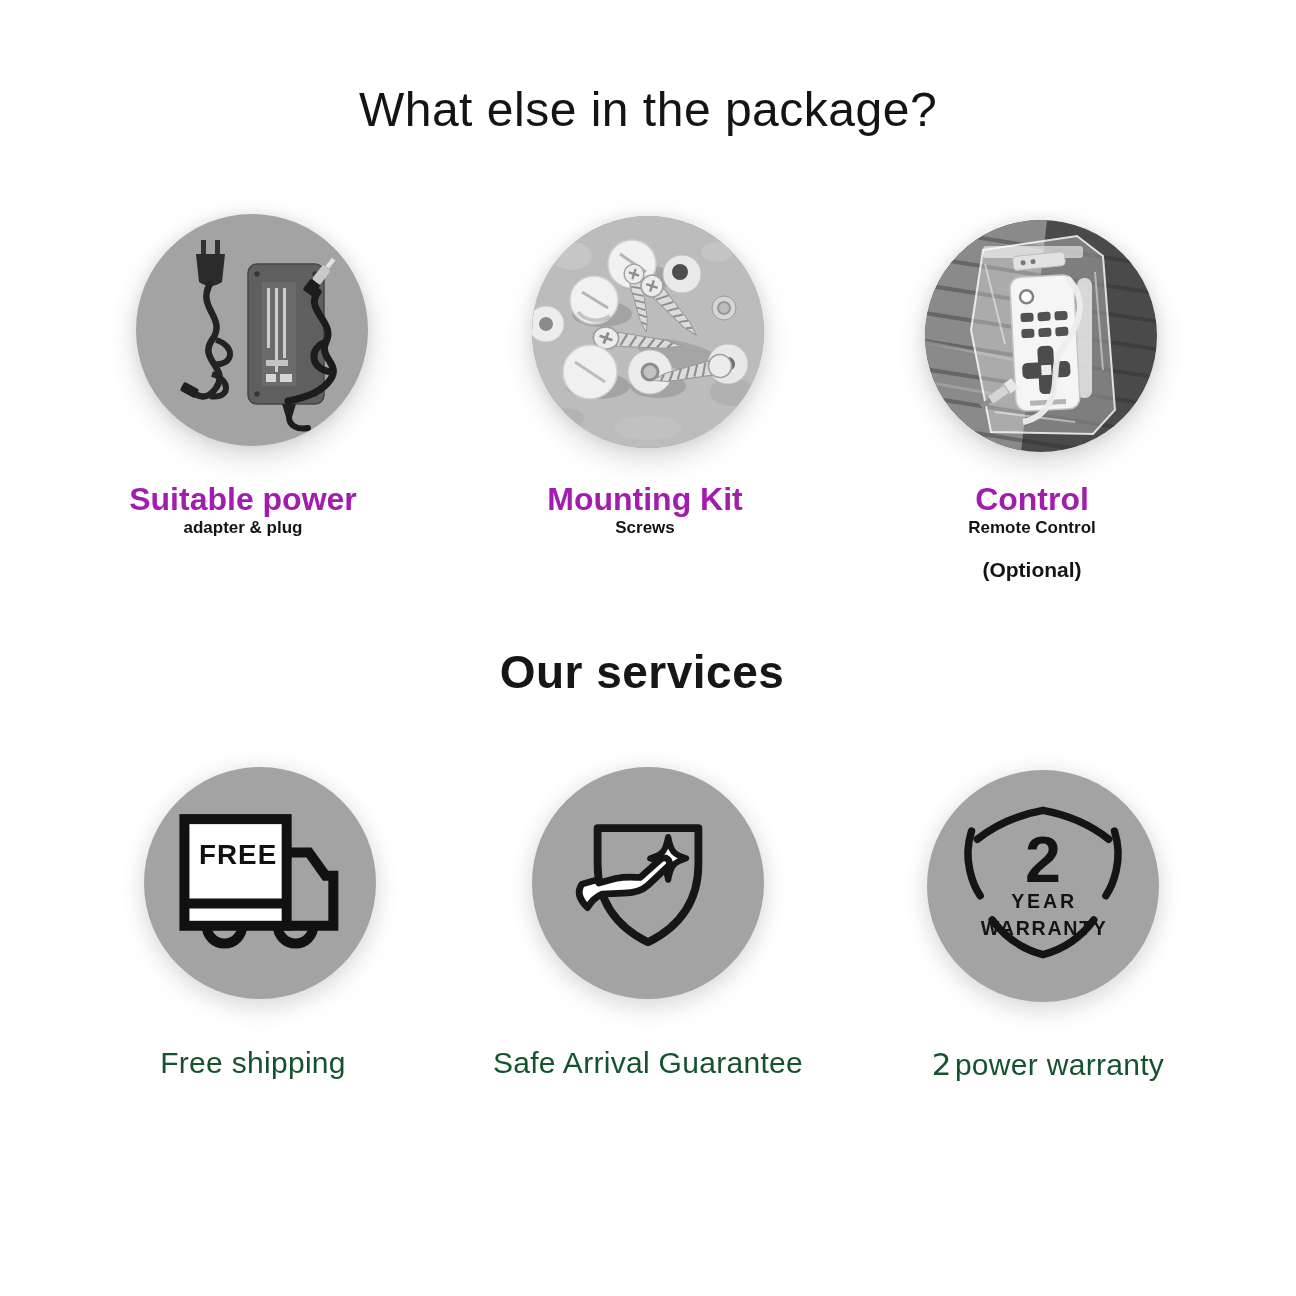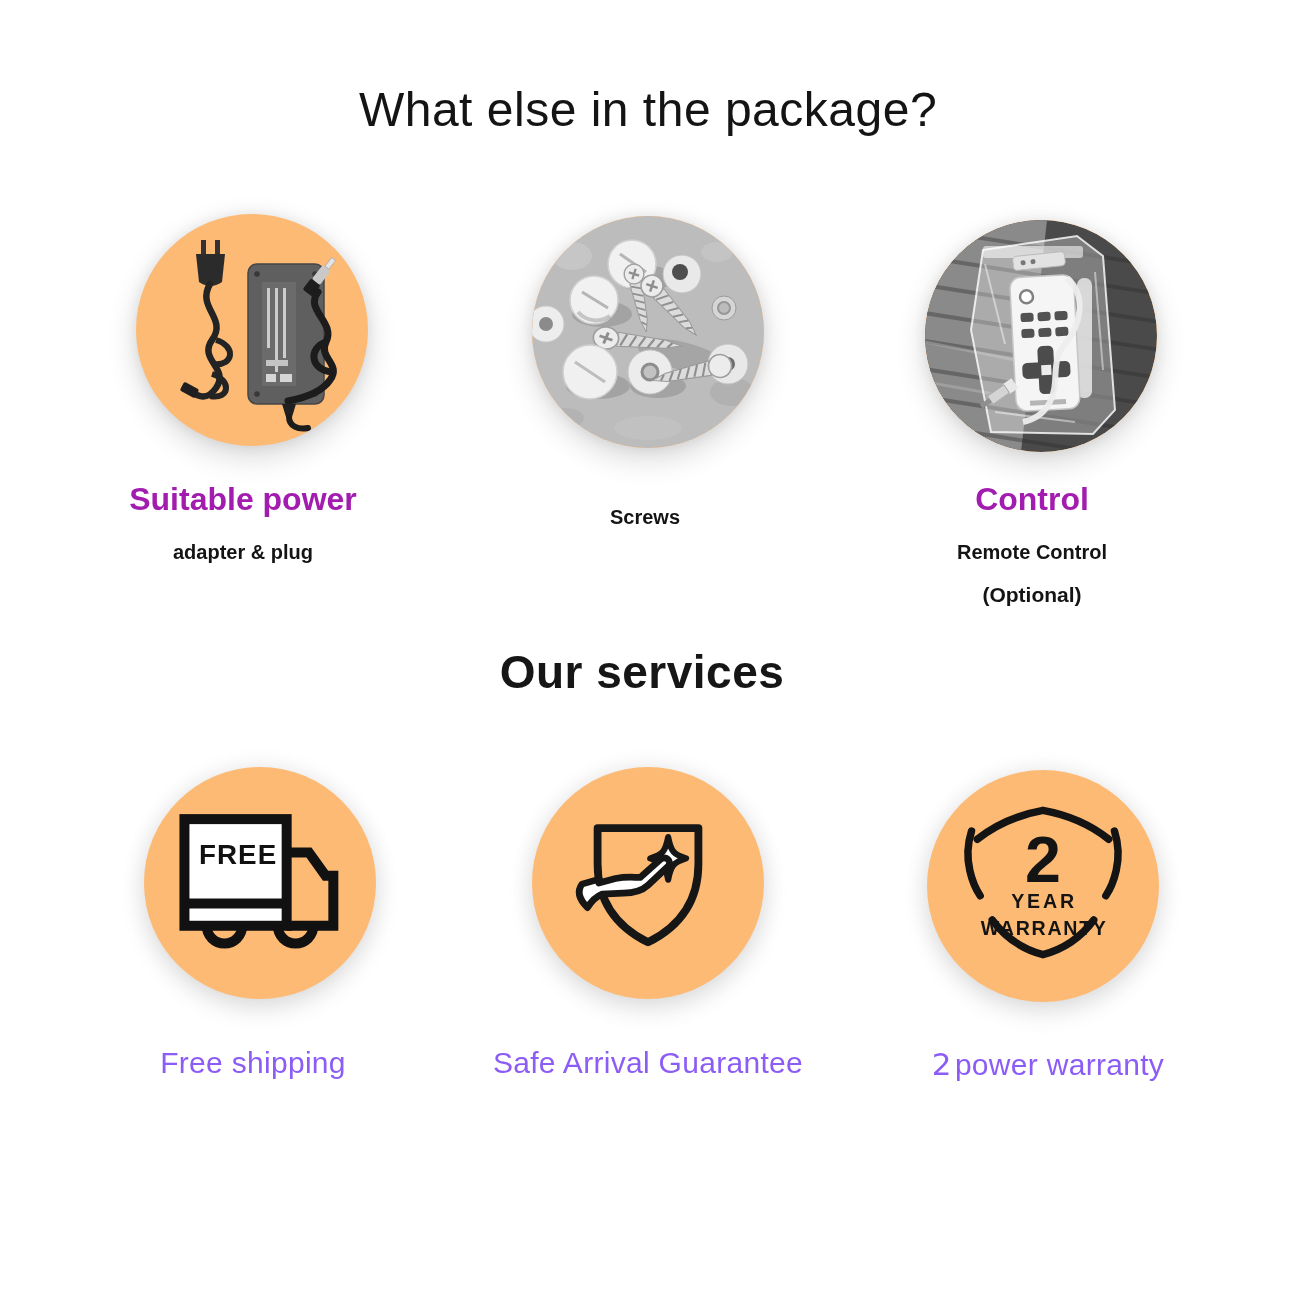--- a/index.html
+++ b/index.html
@@ -3,31 +3,31 @@
 <meta charset="utf-8">
 <style>
   html,body{margin:0;padding:0;background:#ffffff;}
   .page{position:relative;width:1296px;height:1296px;background:#ffffff;overflow:hidden;
         font-family:"Liberation Sans","DejaVu Sans",sans-serif;color:#1b1b1b;border-radius:25px;}
   .page-title{position:absolute;top:82px;left:0;width:100%;text-align:center;
         font-size:48px;font-weight:400;letter-spacing:.5px;color:#141414;margin:0;}
   .services-title{position:absolute;top:645px;left:642px;transform:translateX(-50%);
         font-size:46px;font-weight:700;letter-spacing:.5px;color:#161616;margin:0;white-space:nowrap;}
   .circle{position:absolute;width:232px;height:232px;border-radius:50%;
-        transform:translate(-50%,-50%);background:#fdba74;overflow:hidden;}
+        transform:translate(-50%,-50%);background:#a3a3a3;overflow:hidden;}
   .photo{box-shadow:0 10px 30px rgba(0,0,0,.16), 0 0 14px rgba(0,0,0,.07);}
   .svc{box-shadow:0 10px 26px rgba(0,0,0,.11), 0 0 24px rgba(0,0,0,.07);
         display:flex;align-items:center;justify-content:center;}
   .circle svg{display:block;}
   .pkg-label{position:absolute;width:440px;transform:translateX(-50%);text-align:center;}
   .pkg-title{font-size:32px;font-weight:700;color:#a21caf;line-height:1.1;}
-  .pkg-sub{font-size:20px;font-weight:700;color:#141414;margin-top:24px;line-height:1.1;}
+  .pkg-sub{font-size:17px;font-weight:700;color:#141414;margin-top:2px;line-height:1.1;}
   .pkg-note{font-size:21px;font-weight:700;color:#141414;margin-top:20px;line-height:1.1;}
   .svc-label{position:absolute;top:1046px;transform:translateX(-50%);white-space:nowrap;
-        font-size:30px;font-weight:400;color:#8b5cf6;letter-spacing:.3px;}
+        font-size:30px;font-weight:400;color:#14532d;letter-spacing:.3px;}
   .svc-label .num2{font-size:31px;margin-right:3px;font-family:"DejaVu Sans",sans-serif;}
 </style>
 </head>
 <body>
 
 <div class="page">
 
   <h1 class="page-title">What else in the package?</h1>
 
   <div class="circle photo" style="left:252px;top:330px;">
@@ -197,20 +197,21 @@
         </g>
       </g>
     </svg>
   </div>
 
   <div class="pkg-label" style="left:243px;top:482px;">
     <div class="pkg-title">Suitable power</div>
     <div class="pkg-sub">adapter &amp; plug</div>
   </div>
   <div class="pkg-label" style="left:645px;top:482px;">
+    <div class="pkg-title">Mounting Kit</div>
     <div class="pkg-sub">Screws</div>
   </div>
   <div class="pkg-label" style="left:1032px;top:482px;">
     <div class="pkg-title">Control</div>
     <div class="pkg-sub">Remote Control</div>
     <div class="pkg-note">(Optional)</div>
   </div>
 
   <h2 class="services-title">Our services</h2>
 

